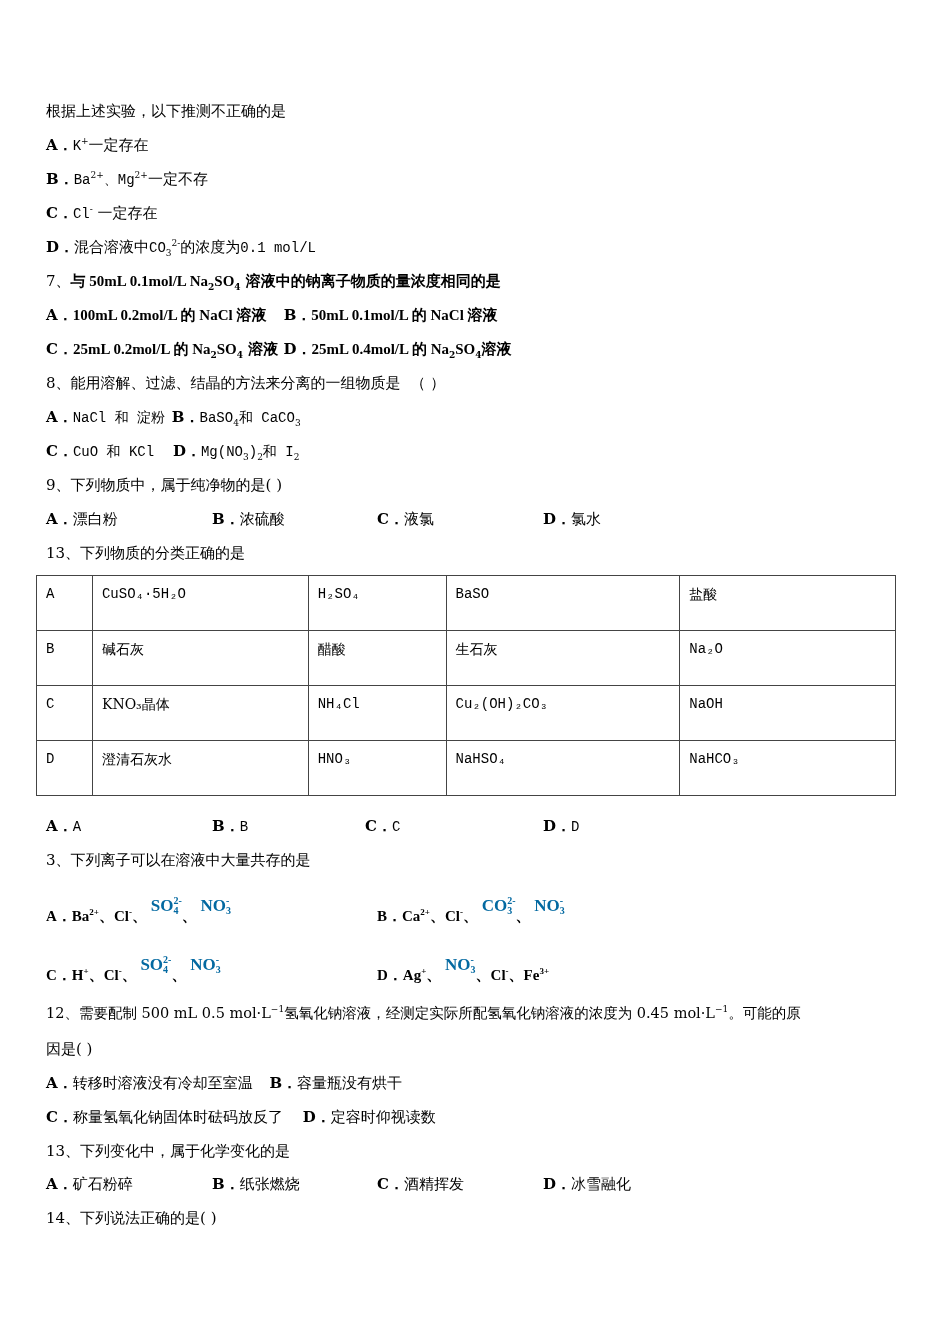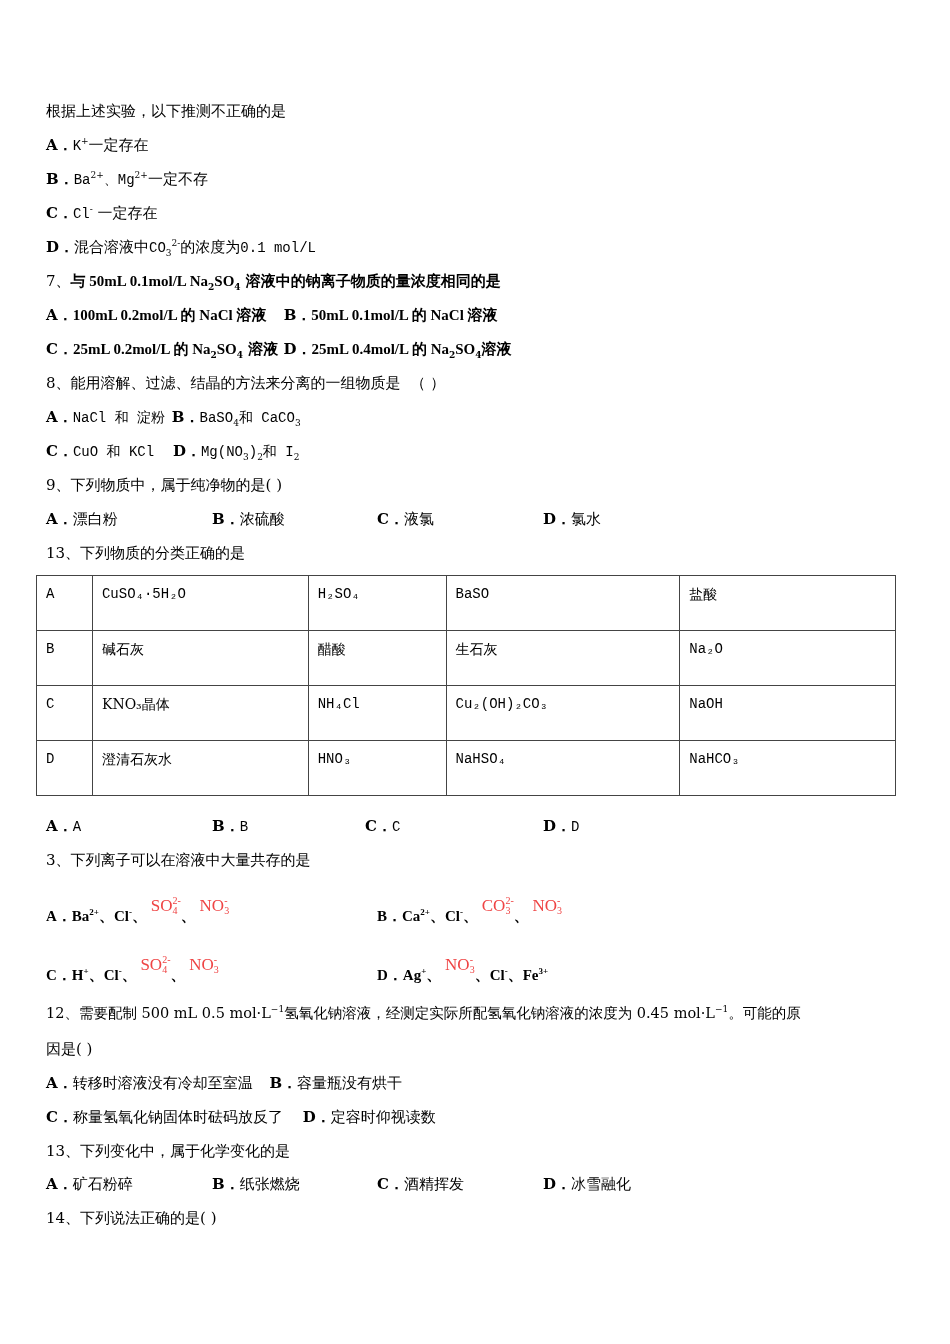--- a/index.html
+++ b/index.html
@@ -7,22 +7,22 @@
          font-family: "DejaVu Serif", "Liberation Serif", serif; color: #000; }
   .line { position: absolute; left: 46px; font-size: 15px; line-height: 20px; white-space: nowrap; }
   .b { font-weight: bold; }
   .mono { font-family: "Liberation Mono", "DejaVu Sans Mono", monospace; font-size: 14px; }
   .latin { font-family: "Liberation Serif", "DejaVu Serif", serif; }
   sub, sup { font-size: 9px; line-height: 0; }
   .opt { position: absolute; font-size: 15px; line-height: 20px; white-space: nowrap; }
   table.cls { position: absolute; left: 36px; top: 575px; width: 860px; border-collapse: collapse; }
   table.cls td { border: 1.5px solid #444; height: 46px; vertical-align: top; padding: 8px 8px 0 9px;
                  font-size: 14px; line-height: 20px; }
-  .ion { display: inline-block; position: relative; color: #ef4444; font-family: "Liberation Serif", serif;
-         font-size: 17px; font-weight: normal; vertical-align: 10px; }
+  .ion { display: inline-block; position: relative; color: #0369a1; font-family: "Liberation Serif", serif;
+         font-size: 17px; font-weight: bold; vertical-align: 10px; }
   .ion .sc { display: inline-block; font-size: 10px; line-height: 10px; vertical-align: top; text-align: left; }
 </style>
 </head>
 <body>
 
 <div class="line" style="top:101px">根据上述实验，以下推测不正确的是</div>
 <div class="line" style="top:135px">
   <span class="b">A．</span><span class="mono">K</span><sup>+</sup><span>一定存在</span>
 </div>
 <div class="line" style="top:169px">

